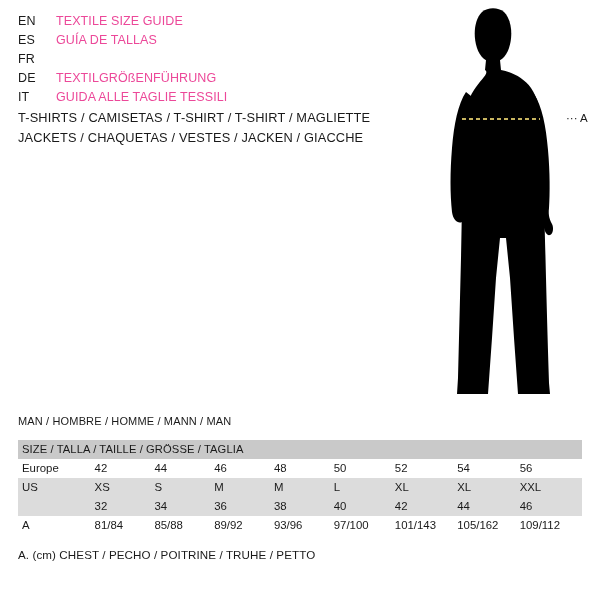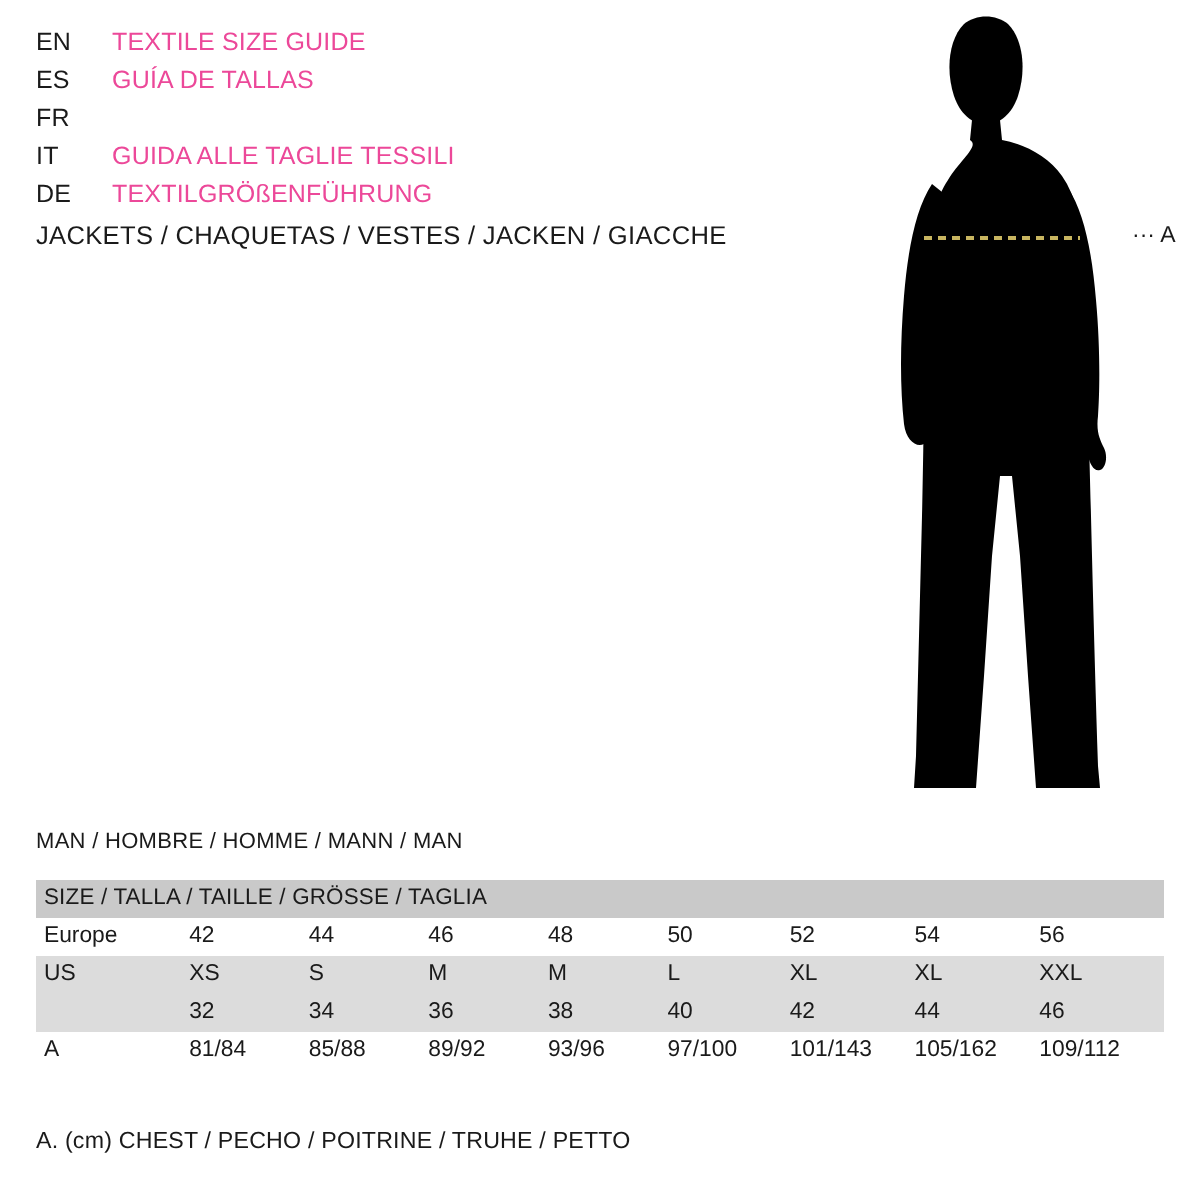--- a/index.html
+++ b/index.html
@@ -126,51 +126,51 @@
     padding-left: 4px !important;
   }
 
   .footnote {
     position: absolute;
     left: 18px;
     top: 548px;
     font-size: 11.6px;
     letter-spacing: 0.1px;
     white-space: nowrap;
-    margin-top: 16px;
   }
 </style>
 </head>
 <body>
 
 <div class="page">
 
   <div class="lang-block">
     <div class="lang-row">
       <span class="lang-code">EN</span>
       <span class="lang-text">TEXTILE SIZE GUIDE</span>
     </div>
     <div class="lang-row">
       <span class="lang-code">ES</span>
       <span class="lang-text">GUÍA DE TALLAS</span>
     </div>
     <div class="lang-row">
       <span class="lang-code">FR</span>
     </div>
     <div class="lang-row">
+      <span class="lang-code">DE</span>
+      <span class="lang-text">TEXTILGRÖßENFÜHRUNG</span>
+    </div>
+    <div class="lang-row">
       <span class="lang-code">IT</span>
       <span class="lang-text">GUIDA ALLE TAGLIE TESSILI</span>
     </div>
-    <div class="lang-row">
-      <span class="lang-code">DE</span>
-      <span class="lang-text">TEXTILGRÖßENFÜHRUNG</span>
-    </div>
   </div>
 
   <div class="cat-block">
+    <div class="cat-line">T-SHIRTS / CAMISETAS / T-SHIRT / T-SHIRT / MAGLIETTE</div>
     <div class="cat-line">JACKETS / CHAQUETAS / VESTES / JACKEN / GIACCHE</div>
   </div>
 
   <div class="figure-wrap">
     <svg class="figure-svg" width="200" height="400" viewBox="0 0 200 400" xmlns="http://www.w3.org/2000/svg">
       <g fill="#000000">
 
         <path d="M82 4 C74 12 73 28 77 40 C80 49 86 54 93 54 C100 54 106 49 109 40 C113 28 112 12 104 4 C98 -1 88 -1 82 4 Z"></path>
 
         <path d="M86 52 L100 52 L101 62

